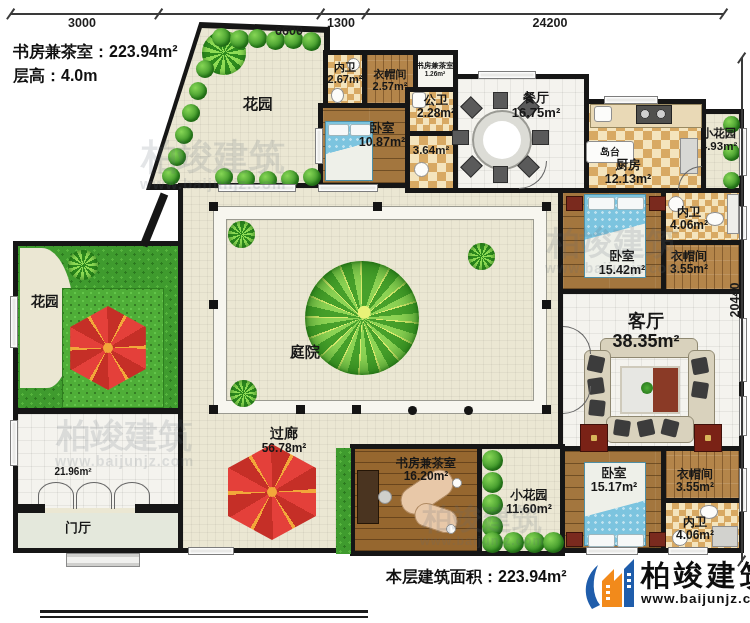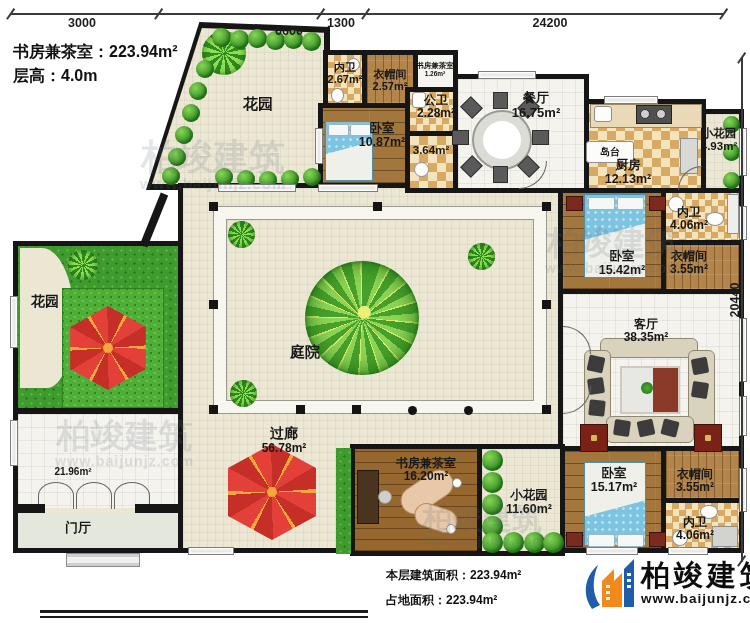--- a/index.html
+++ b/index.html
@@ -68,21 +68,21 @@
   .dimline{position:absolute;background:#3a3a3a;z-index:20;}
   .tick{position:absolute;width:13px;height:1.6px;background:#3a3a3a;transform:rotate(-55deg);z-index:20;}
   .dimtext{position:absolute;transform:translateX(-50%);font-size:12.5px;font-weight:bold;color:#1c1c1c;z-index:20;white-space:nowrap;}
   .dimtext-v{position:absolute;font-size:12.5px;font-weight:bold;color:#1c1c1c;z-index:20;transform:rotate(-90deg);white-space:nowrap;}
   
   .note{position:absolute;font-size:16px;font-weight:600;color:#101010;z-index:20;white-space:nowrap;}
   .wm{position:absolute;z-index:40;opacity:.17;color:#5f6a76;font-weight:900;text-align:center;pointer-events:none;line-height:1.05;white-space:nowrap;}
   .wm .u{display:block;font-size:.42em;letter-spacing:1px;}
   .ftitle{position:absolute;font-size:44px;font-weight:600;color:#111;letter-spacing:3px;z-index:20;white-space:nowrap;}
   .fscale{position:absolute;font-size:46px;font-weight:500;color:#1a1a1a;z-index:20;white-space:nowrap;}
-  .farea{position:absolute;font-size:12px;font-weight:bold;color:#101010;z-index:20;white-space:nowrap;}
+  .farea{position:absolute;font-size:16px;font-weight:bold;color:#101010;z-index:20;white-space:nowrap;}
   .brandname{position:absolute;font-size:29px;font-weight:900;color:#0d0d0d;letter-spacing:4px;z-index:20;white-space:nowrap;}
   .brandurl{position:absolute;font-size:13.5px;font-weight:bold;color:#111;letter-spacing:1px;z-index:20;white-space:nowrap;}
 </style>
 </head>
 <body>
 
 <div id="plan">
 
   <div class="dimline" style="left:10px;top:13px;width:713px;height:1.6px;"></div>
   <div class="tick" style="left:4px;top:13px;"></div>
@@ -305,21 +305,21 @@
   <div class="rlabel" style="left:431px;top:150px;font-size:11.5px;">
       <span class="a">3.64m²</span>
     </div>
   <div class="rlabel" style="left:536px;top:106px;font-size:13px;"><span>餐厅</span><span class="a">16.75m²</span></div>
   <div class="rlabel" style="left:610px;top:152px;font-size:10px;">岛台</div>
   <div class="rlabel" style="left:628px;top:172px;font-size:12.5px;"><span>厨房</span><span class="a">12.13m²</span></div>
   <div class="rlabel" style="left:719px;top:140px;font-size:11.5px;"><span>小花园</span><span class="a">4.93m²</span></div>
   <div class="rlabel" style="left:689px;top:219px;font-size:12px;"><span>内卫</span><span class="a">4.06m²</span></div>
   <div class="rlabel" style="left:622px;top:263px;font-size:12.5px;"><span>卧室</span><span class="a">15.42m²</span></div>
   <div class="rlabel" style="left:689px;top:263px;font-size:12px;"><span>衣帽间</span><span class="a">3.55m²</span></div>
-  <div class="rlabel" style="left:646px;top:331px;font-size:12px;"><span>客厅</span><span class="a">38.35m²</span></div>
+  <div class="rlabel" style="left:646px;top:331px;font-size:18px;"><span>客厅</span><span class="a">38.35m²</span></div>
   <div class="rlabel" style="left:45px;top:302px;font-size:14px;">花园</div>
   <div class="rlabel" style="left:73px;top:472px;font-size:10px;">
       <span class="a">21.96m²</span>
     </div>
   <div class="rlabel" style="left:305px;top:352px;font-size:15px;">庭院</div>
   <div class="rlabel" style="left:284px;top:441px;font-size:14px;"><span>过廊</span><span class="a" style="font-size:12px;">56.78m²</span></div>
   <div class="rlabel" style="left:78px;top:528px;font-size:13px;">门厅</div>
   <div class="rlabel" style="left:426px;top:470px;font-size:12px;"><span>书房兼茶室</span><span class="a">16.20m²</span></div>
   <div class="rlabel" style="left:529px;top:502px;font-size:12.5px;"><span>小花园</span><span class="a">11.60m²</span></div>
   <div class="rlabel" style="left:614px;top:480px;font-size:12.5px;"><span>卧室</span><span class="a">15.17m²</span></div>
@@ -327,21 +327,20 @@
   <div class="rlabel" style="left:695px;top:529px;font-size:12px;"><span>内卫</span><span class="a">4.06m²</span></div>
 
   <div class="wm" style="left:140px;top:138px;font-size:36px;"><span>柏竣建筑</span><span class="u">www.baijunjz.com</span></div>
   <div class="wm" style="left:545px;top:226px;font-size:33px;"><span>柏竣建筑</span><span class="u">www.baijunjz.com</span></div>
   <div class="wm" style="left:55px;top:418px;font-size:34px;"><span>柏竣建筑</span><span class="u">www.baijunjz.com</span></div>
   <div class="wm" style="left:420px;top:503px;font-size:30px;"><span>柏竣建筑</span><span class="u">www.baijunjz.com</span></div>
 
   <div style="position:absolute;left:40px;top:610px;width:328px;height:3px;background:#1c1c1c;z-index:20;"></div>
   <div style="position:absolute;left:40px;top:616px;width:328px;height:1.5px;background:#1c1c1c;z-index:20;"></div>
   <div class="farea" style="left:386px;top:567px;">本层建筑面积：223.94m²</div>
-  <div class="farea" style="left:386px;top:592px;">占地面积：223.94m²</div>
 
   <svg style="position:absolute;left:580px;top:551px;z-index:20;" width="58" height="64" viewBox="0 0 58 64">
     <path d="M12 58 C2 44 4 26 18 14 C12 28 12 44 20 54 Z" fill="#1f5dab"></path>
     <path d="M22 56 L22 30 L34 18 L34 30 L42 22 L42 56 Z" fill="#f28a1b"></path>
     <path d="M44 56 L44 18 L54 8 L54 56 Z" fill="#1f5dab"></path>
     <rect x="26" y="34" width="4" height="3" fill="#fff"></rect>
       <rect x="26" y="40" width="4" height="3" fill="#fff"></rect>
     <rect x="26" y="46" width="4" height="3" fill="#fff"></rect>
       <rect x="47" y="22" width="4" height="3" fill="#fff"></rect>
     <rect x="47" y="28" width="4" height="3" fill="#fff"></rect>

